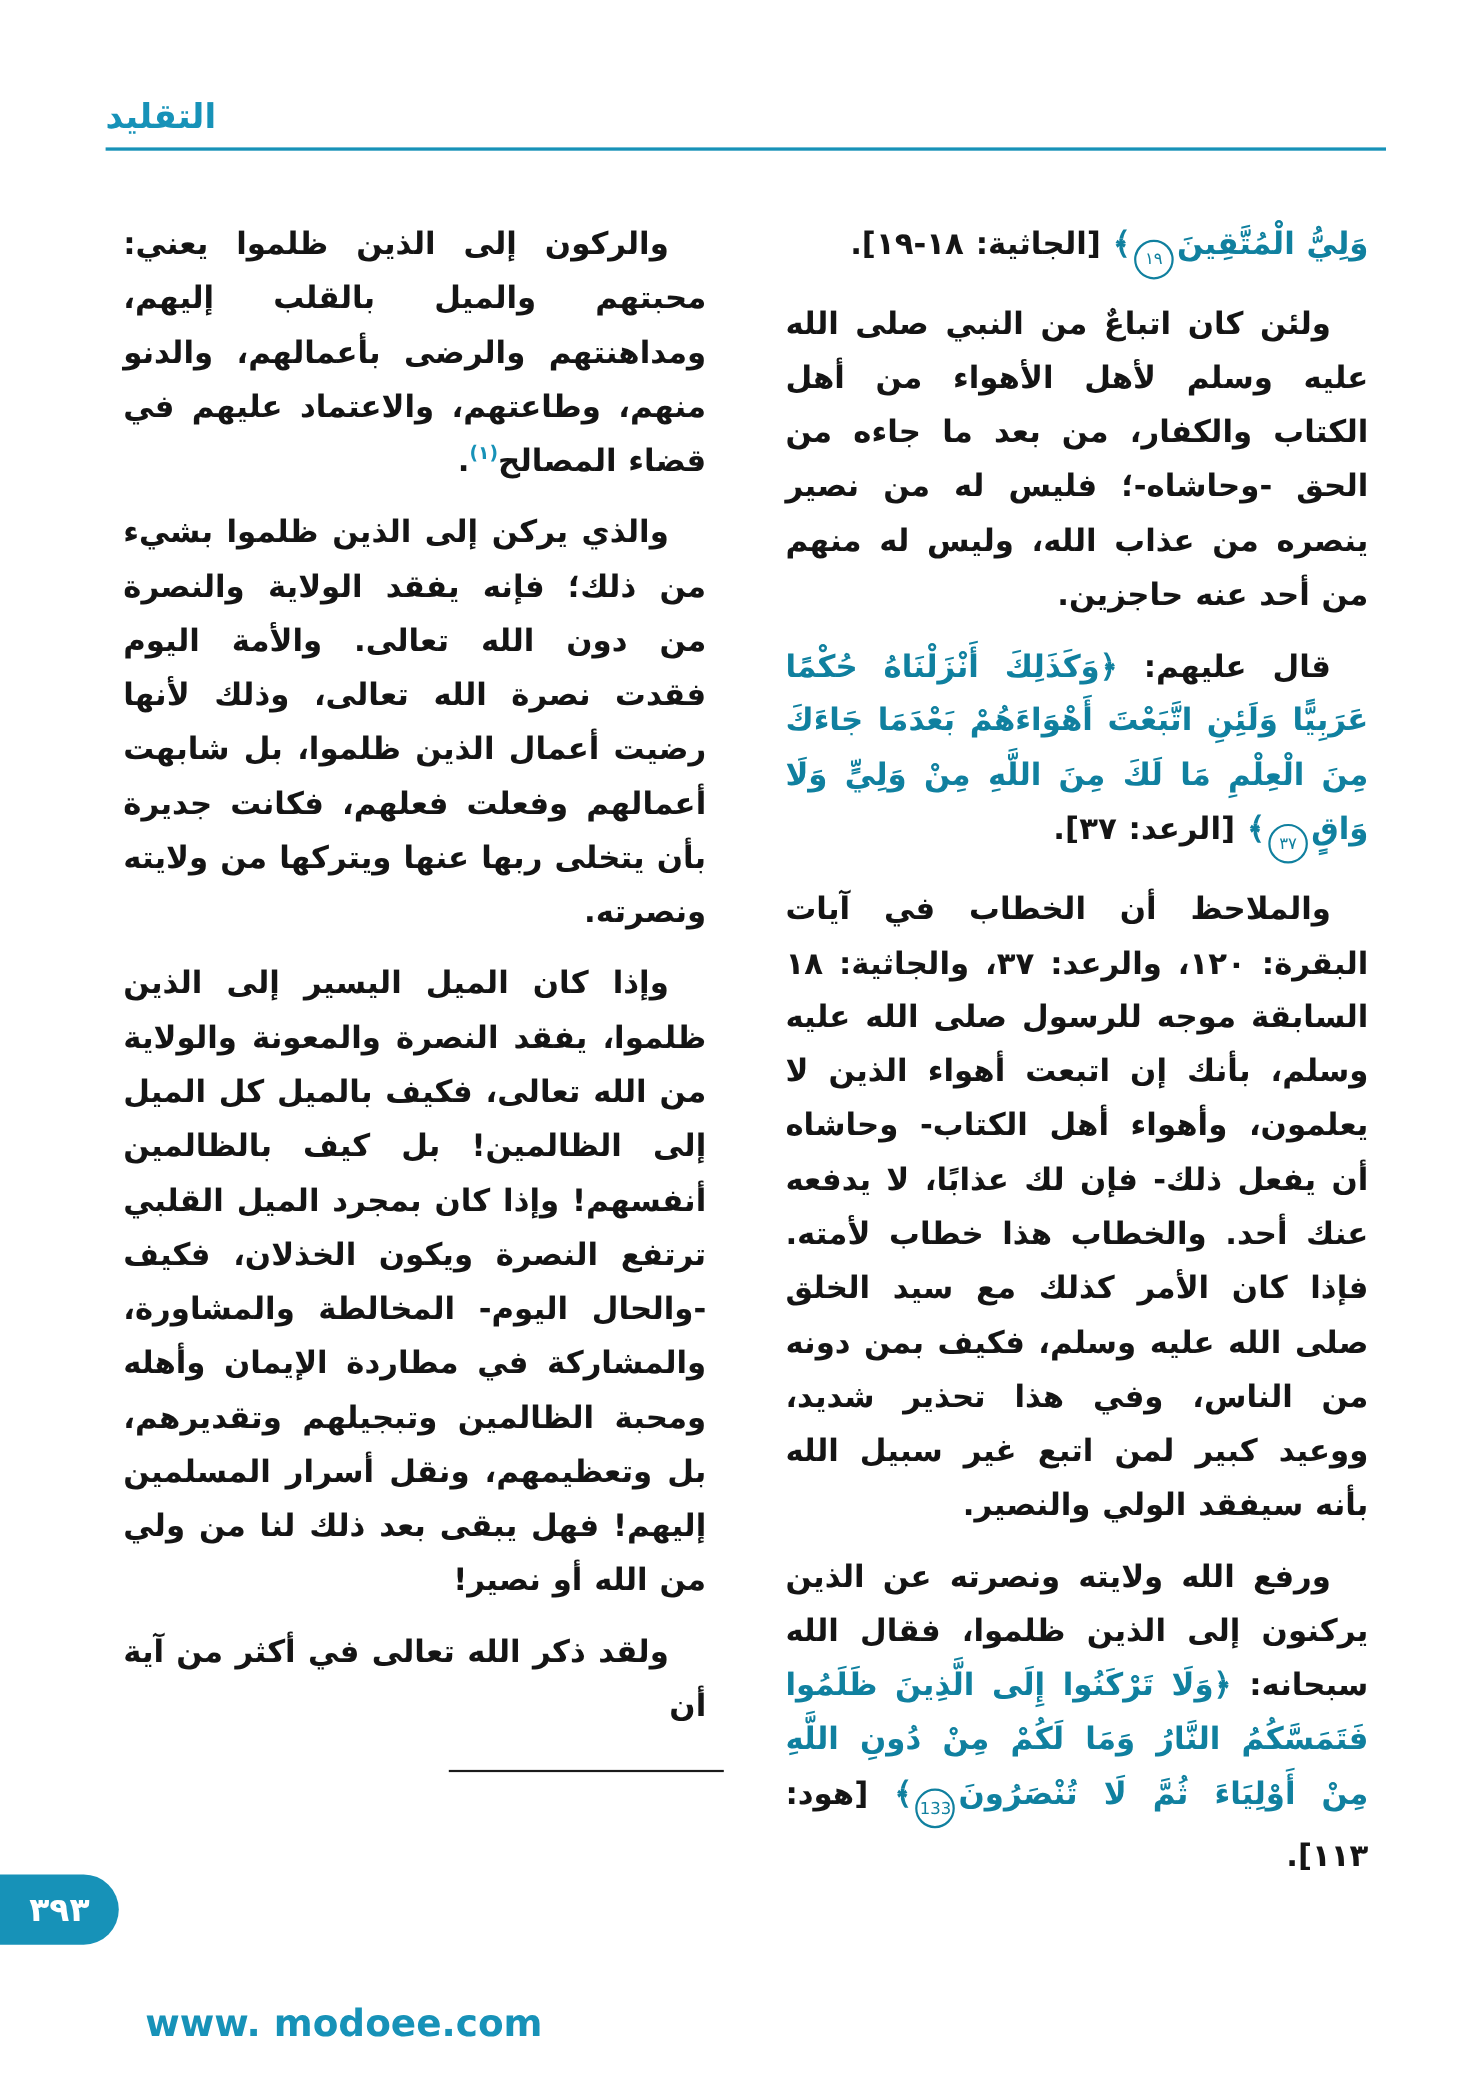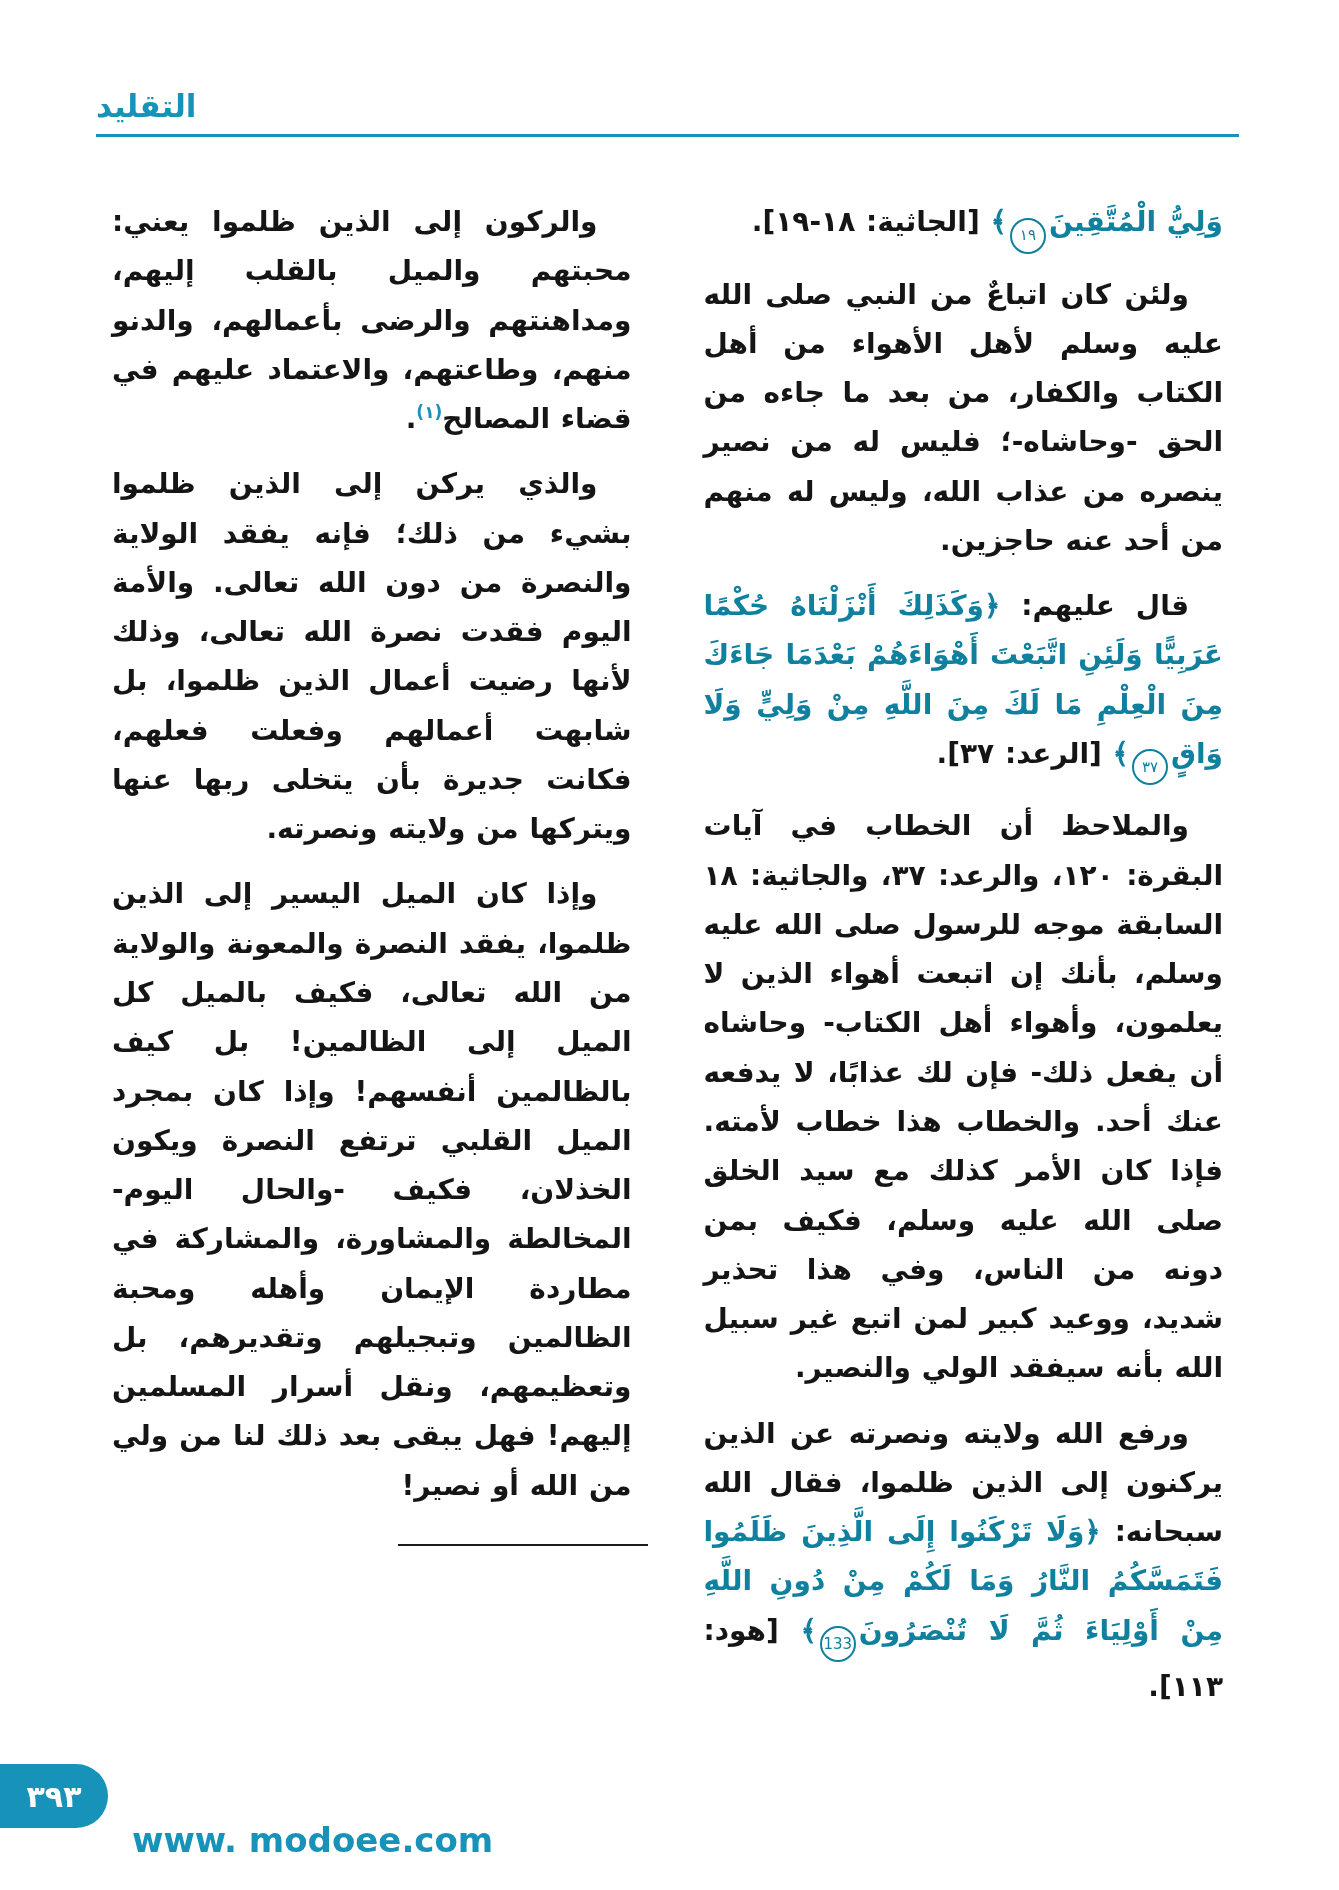--- a/index.html
+++ b/index.html
@@ -6,21 +6,21 @@
   * { box-sizing:border-box; }
   html,body { margin:0; padding:0; }
   body {
     width:1339px; height:1890px;
     background:#ffffff;
     font-family:"DejaVu Sans", sans-serif;
     direction:rtl;
     position:relative;
     overflow:hidden;
   }
-  .page { padding:88px 100px 0 96px; }
+  .page { padding:88px 79px 0 96px; }
 
   .page-header {
     border-bottom:3px solid var(--accent);
     padding-bottom:10px;
     text-align:left; 
   }
   .title {
     display:inline-block;
     margin:0;
     color:var(--accent);
@@ -74,21 +74,21 @@
     font-size:23px;
     font-weight:700;
     line-height:1.72;
     text-align:justify;
     color:var(--ink);
   }
   .fn-marker { color:var(--accent); }
 
   .page-pill {
     position:absolute;
-    left:0; top:1764px;
+    left:0; top:1704px;
     width:108px; height:64px;
     background:var(--accent);
     border-radius:0 34px 34px 0;
     display:flex; align-items:center; justify-content:center;
   }
   .page-pill span { color:#ffffff; font-size:30px; font-weight:700; }
 
   .website {
     position:absolute;
     left:132px; top:1820px;
@@ -121,20 +121,21 @@
       <p class="body"><span>ورفع الله ولايته ونصرته عن الذين يركنون إلى الذين ظلموا، فقال الله سبحانه: </span><span class="quran">﴿وَلَا تَرْكَنُوا إِلَى الَّذِينَ ظَلَمُوا فَتَمَسَّكُمُ النَّارُ وَمَا لَكُمْ مِنْ دُونِ اللَّهِ مِنْ أَوْلِيَاءَ ثُمَّ لَا تُنْصَرُونَ</span><span class="ayah-marker">133</span><span class="quran">﴾</span><span class="citation"> [هود: ١١٣].</span></p>
     </section>
 
     <section class="col">
       <p class="body"><span>والركون إلى الذين ظلموا يعني: محبتهم والميل بالقلب إليهم، ومداهنتهم والرضى بأعمالهم، والدنو منهم، وطاعتهم، والاعتماد عليهم في قضاء المصالح</span><sup class="fn-ref">(١)</sup><span>.</span></p>
 
       <p class="body">والذي يركن إلى الذين ظلموا بشيء من ذلك؛ فإنه يفقد الولاية والنصرة من دون الله تعالى. والأمة اليوم فقدت نصرة الله تعالى، وذلك لأنها رضيت أعمال الذين ظلموا، بل شابهت أعمالهم وفعلت فعلهم، فكانت جديرة بأن يتخلى ربها عنها ويتركها من ولايته ونصرته.</p>
 
       <p class="body">وإذا كان الميل اليسير إلى الذين ظلموا، يفقد النصرة والمعونة والولاية من الله تعالى، فكيف بالميل كل الميل إلى الظالمين! بل كيف بالظالمين أنفسهم! وإذا كان بمجرد الميل القلبي ترتفع النصرة ويكون الخذلان، فكيف -والحال اليوم- المخالطة والمشاورة، والمشاركة في مطاردة الإيمان وأهله ومحبة الظالمين وتبجيلهم وتقديرهم، بل وتعظيمهم، ونقل أسرار المسلمين إليهم! فهل يبقى بعد ذلك لنا من ولي من الله أو نصير!</p>
 
+      <p class="body">ولقد ذكر الله تعالى في أكثر من آية أن</p>
 
       <div class="fn-sep"></div>
 
     </section>
 
   </main>
 
   <div class="page-pill">
       <span>٣٩٣</span>
     </div>

